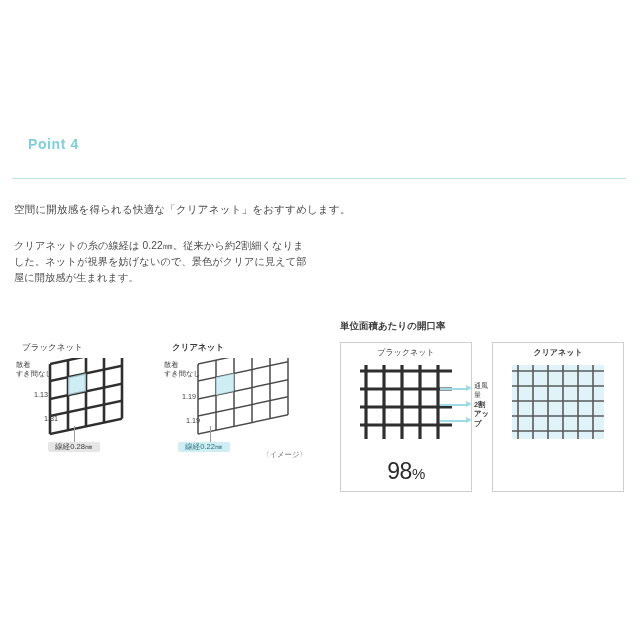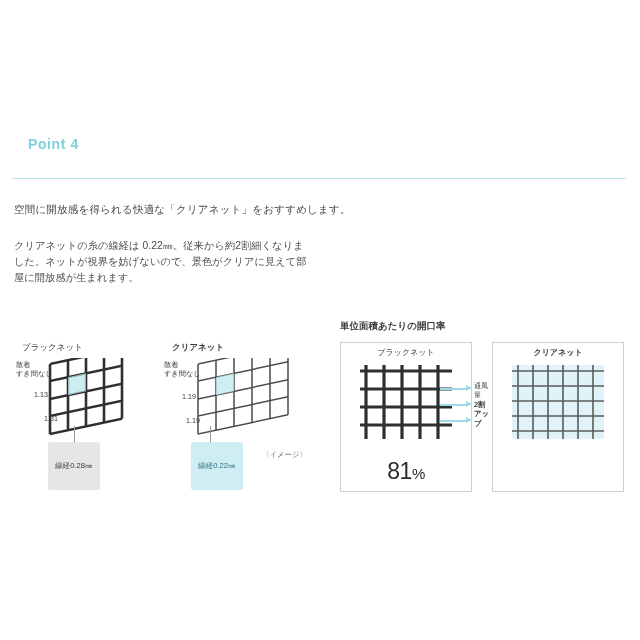--- a/index.html
+++ b/index.html
@@ -114,31 +114,31 @@
     white-space:nowrap;
   }
   .num-b1{left:20px;top:48px;text-align:center;}
   .num-b2{left:30px;top:72px;}
   .num-c1{left:168px;top:50px;}
   .num-c2{left:172px;top:74px;}
 
   .chip{
     position:absolute;
     font-size:7.6px;
-    padding:19px 7px;
+    padding:0 7px;
     border-radius:2px;
     white-space:nowrap;
   }
   .chip-grey{
     left:34px;top:100px;
     background:#e6e6e6;color:#3b3b3b;
   }
   .chip-cyan{
     left:164px;top:100px;
-    background:#cfeef4;color:#2b6b78;margin-left:13px;
+    background:#cfeef4;color:#2b6b78;
   }
   .img-note{
     position:absolute;
     left:248px;top:100px;
     font-size:7.4px;color:#6b6b6b;
     white-space:nowrap;
     margin-top:8px;
   }
   .leader{
     position:absolute;
@@ -307,21 +307,21 @@
             </g>
             <g stroke="#2f2f2f" stroke-width="3.2">
               <line x1="2" y1="8" x2="94" y2="8"></line>
               <line x1="2" y1="26" x2="94" y2="26"></line>
               <line x1="2" y1="44" x2="94" y2="44"></line>
               <line x1="2" y1="62" x2="94" y2="62"></line>
             </g>
           </svg>
         </div>
         <div class="pct">
-          <span>81</span><span class="u">%</span>
+          <span>98</span><span class="u">%</span>
         </div>
       </div>
 
       <div class="arrows">
         <div class="arrow-line" style="left:100px;top:68px;width:26px;"></div>
         <div class="arrow" style="left:126px;top:65px;"></div>
         <div class="arrow-line" style="left:100px;top:84px;width:26px;"></div>
         <div class="arrow" style="left:126px;top:81px;"></div>
         <div class="arrow-line" style="left:100px;top:100px;width:26px;"></div>
         <div class="arrow" style="left:126px;top:97px;"></div>

